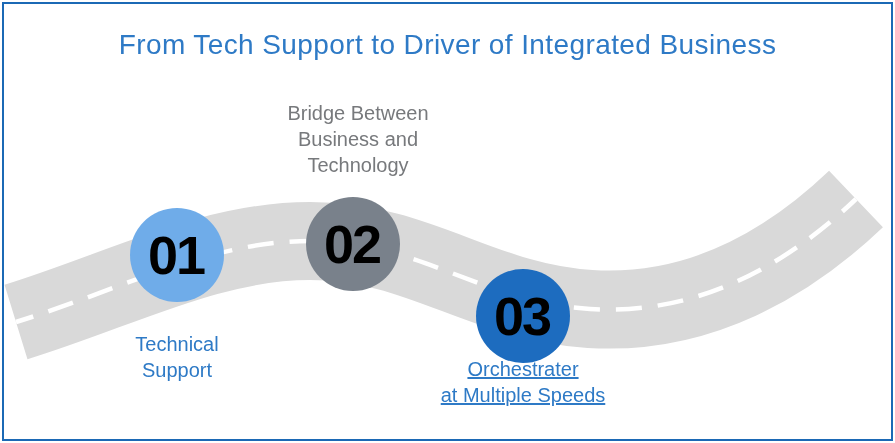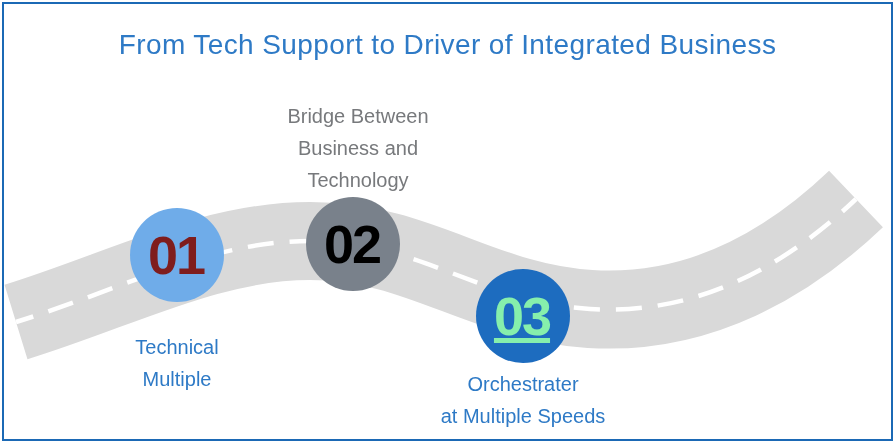--- a/index.html
+++ b/index.html
@@ -55,55 +55,55 @@
   }
   .s1 { left: 130px; top: 208px; width: 94px; height: 94px; }
   .s2 { left: 306px; top: 197px; width: 94px; height: 94px; }
   .s3 { left: 476px; top: 269px; width: 94px; height: 94px; }
   .s4 { left: 663px; top: 236px; width: 95px; height: 95px; }
   .stage-label {
     position: absolute;
     text-align: center;
     white-space: pre-line;
     font-size: 20px;
-    line-height: 32px;
+    line-height: 26px;
     font-weight: 400;
   }
   .l1 { left: 77px;  top: 331px; width: 200px; }
   .l2 { left: 248px; top: 100px; width: 220px; }
-  .l3 { left: 393px; top: 368px; width: 260px; }
+  .l3 { left: 393px; top: 356px; width: 260px; text-decoration: underline; }
   .l4 { left: 584px; top: 148px; width: 220px; }
 </style>
 </head>
 <body>
 
 <div class="canvas">
 
   <svg class="road-svg" width="895" height="443" viewBox="0 0 895 443">
     <path d="M 16 322 C 120 290, 210 241, 310 241 C 420 241, 480 302, 590 309 C 700 316, 790 262, 856 199" fill="none" stroke-width="78" stroke="#D9D9D9"></path>
     <path d="M 16 322 C 120 290, 210 241, 310 241 C 420 241, 480 302, 590 309 C 700 316, 790 262, 856 199" fill="none" stroke-width="4.5" stroke-dasharray="26 16" stroke-dashoffset="-34" stroke="#FFFFFF"></path>
   </svg>
 
   <div class="border-frame" style="border-color: rgb(27, 105, 181);"></div>
 
   <h1 class="title" style="color: rgb(46, 122, 198);">From Tech Support to Driver of Integrated Business</h1>
 
   <div class="circle s1" style="background: rgb(111, 172, 233);">
-    <span class="num" style="color: #7f1d1d;">01</span>
+    <span class="num" style="color: #000000;">01</span>
   </div>
   <div class="stage-label l1" style="color: rgb(46, 122, 198);">Technical
-Multiple</div>
+Support</div>
 
   <div class="circle s2" style="background: rgb(121, 129, 139);">
     <span class="num" style="color: #000000;">02</span>
   </div>
   <div class="stage-label l2" style="color: rgb(119, 121, 124);">Bridge Between
 Business and
 Technology</div>
 
   <div class="circle s3" style="background: rgb(29, 108, 191);">
-    <span class="num" style="color: #86efac; text-decoration: underline;">03</span>
+    <span class="num" style="color: #000000;">03</span>
   </div>
   <div class="stage-label l3" style="color: rgb(46, 122, 198);">Orchestrater
 at Multiple Speeds</div>
 
 
 </div>
 
 </body></html>

